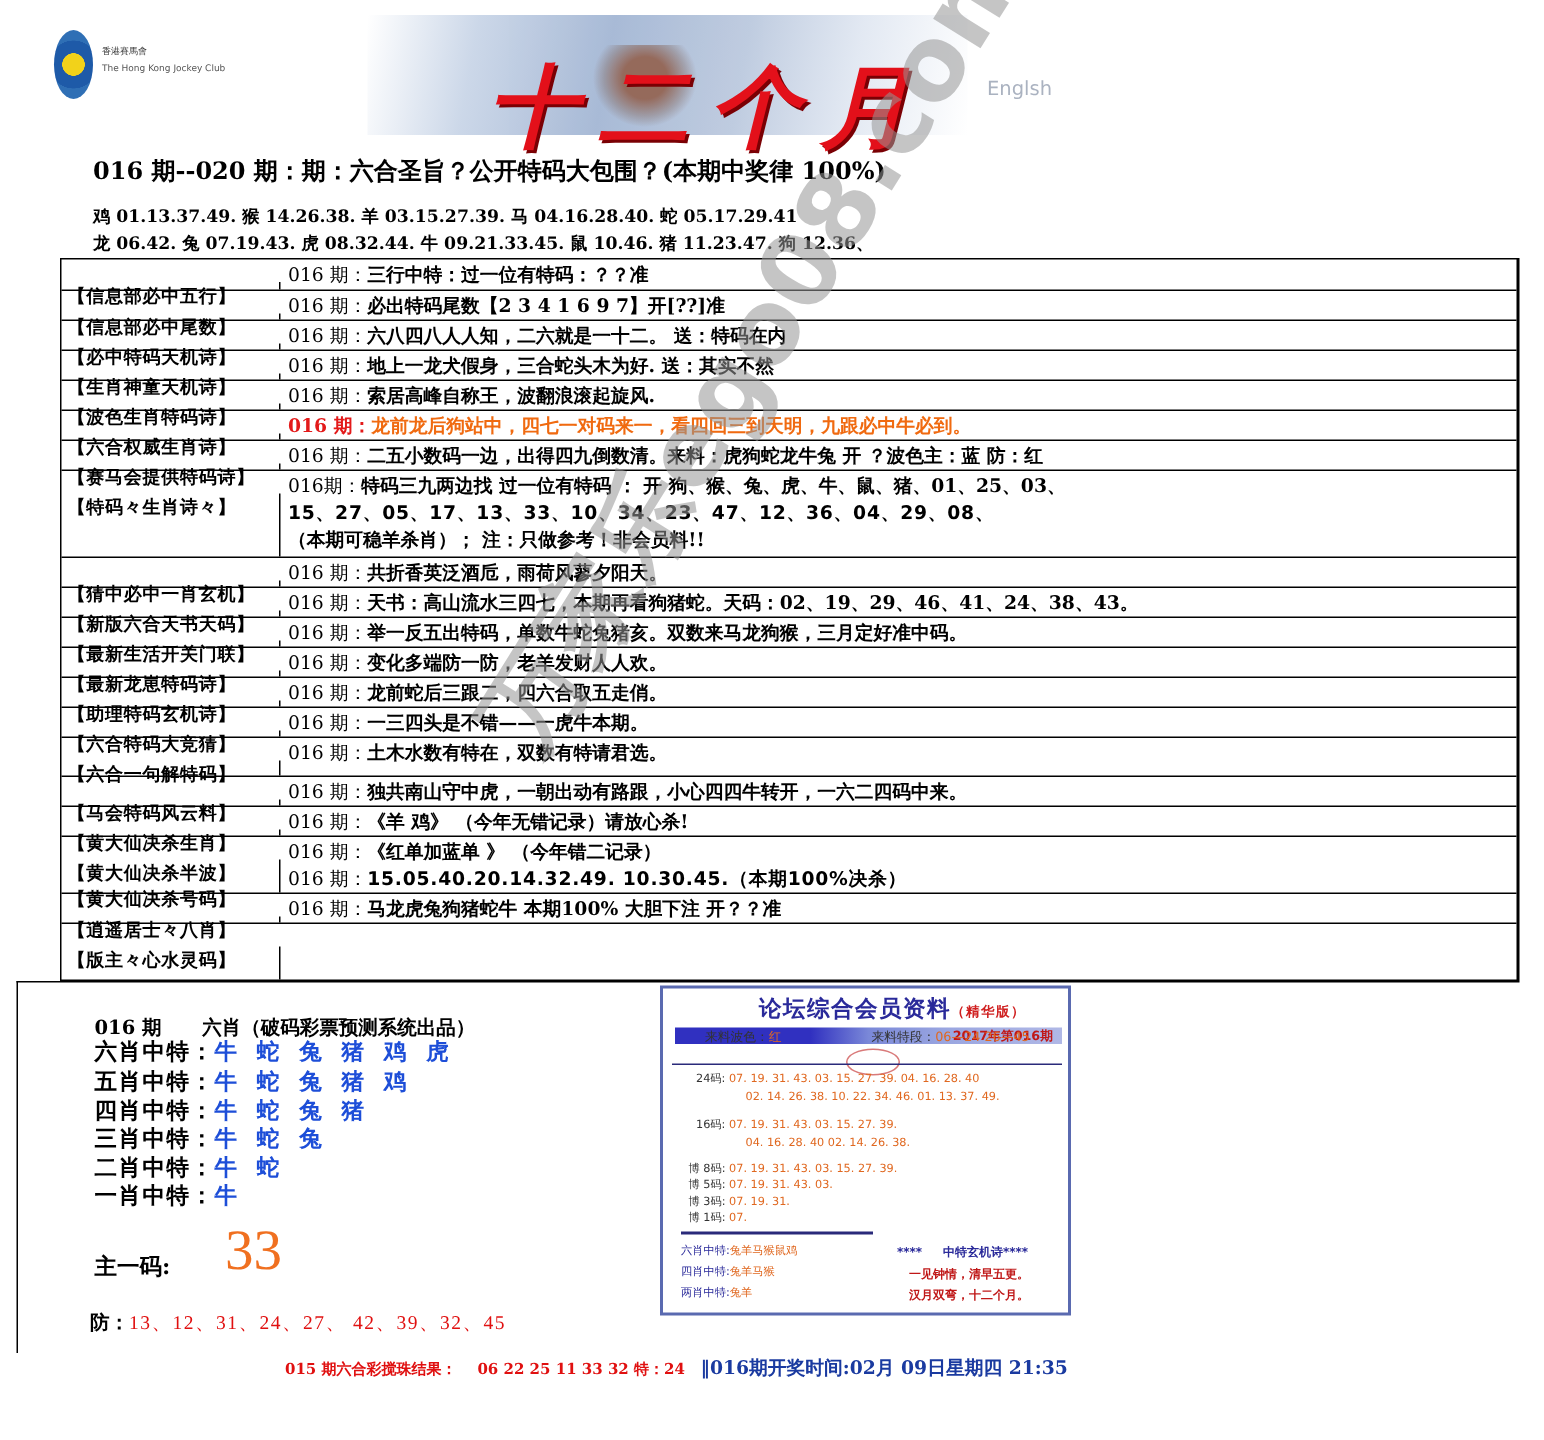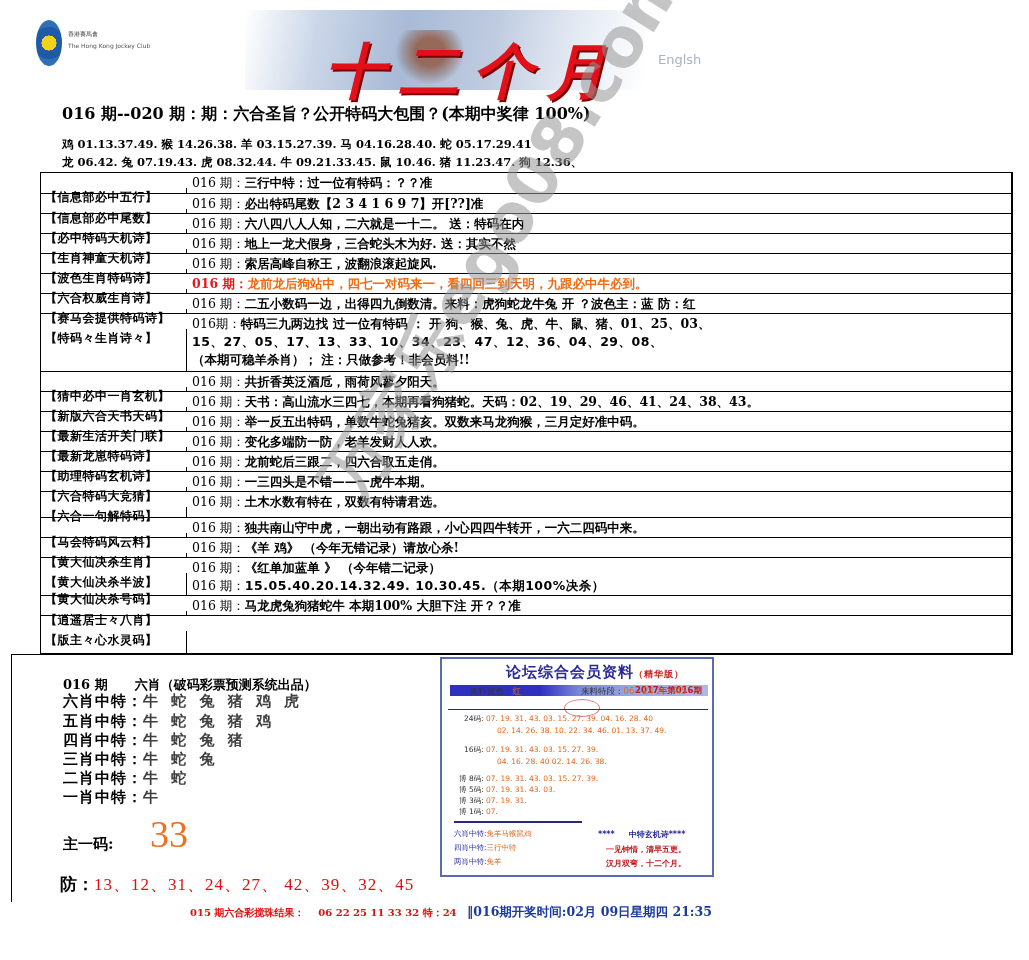--- a/index.html
+++ b/index.html
@@ -42,24 +42,24 @@
   
   .watermark { position: absolute; left: 300px; top: 470px; transform: rotate(-58deg); transform-origin: left top;
     font-size: 68px; font-weight: bold; color: rgba(150,150,150,.55); font-family: "DejaVu Sans", sans-serif;
     white-space: nowrap; pointer-events: none; }
 
   
   .bottom-box { position: absolute; left: 11px; top: 654px; width: 1002px; height: 248px;
     border-top: 1.5px solid #000; border-left: 1.5px solid #000; }
   .six-title { position: absolute; left: 63px; top: 676px; font-size: 13px; font-weight: bold; white-space: nowrap; }
   .zx-row { position: absolute; left: 63px; font-size: 15px; font-weight: bold; white-space: nowrap; letter-spacing: 1px; }
-  .zx-row .vals { color: #404040; letter-spacing: 4px; }
+  .zx-row .vals { color: #1d4ed8; letter-spacing: 4px; }
   .main-code-label { position: absolute; left: 63px; top: 835px; font-size: 15px; font-weight: bold; }
   .main-code { position: absolute; left: 150px; top: 812px; font-size: 38px; color: #f07020; font-family: "Liberation Serif", serif; }
-  .guard { position: absolute; left: 60px; top: 873px; font-size: 17px; font-weight: bold; white-space: nowrap; }
+  .guard { position: absolute; left: 60px; top: 873px; font-size: 13px; font-weight: bold; white-space: nowrap; }
   .guard .nums { color: #e01010; font-family: "Liberation Serif", serif; font-weight: normal; letter-spacing: 1px; }
   .footer-result { position: absolute; left: 190px; top: 906px; font-size: 10px; color: #e01010; font-weight: bold; white-space: nowrap; }
   .footer-draw { position: absolute; left: 467px; top: 904px; font-size: 12.5px; color: #1a3aa0; font-weight: bold; white-space: nowrap; }
 
   
   .card { position: absolute; left: 440px; top: 657px; width: 274px; height: 220px; border: 2px solid #5a6ab0; background: #fff;
     font-family: "DejaVu Sans", sans-serif; }
   .card-title { position: absolute; left: 64px; top: 4px; font-size: 15px; font-weight: bold; color: #2a2a9a; white-space: nowrap; letter-spacing: 1px; }
   .card-edition { font-size: 9px; color: #d02020; }
   .card-bar { position: absolute; left: 8px; top: 26px; width: 258px; height: 11px;
@@ -214,21 +214,21 @@
   <div class="card-line" style="left:55px;top:67px"><span class="o">02. 14. 26. 38. 10. 22. 34. 46. 01. 13. 37. 49.</span></div>
   <div class="card-line" style="left:22px;top:86px"><span>16码:</span> <span class="o">07. 19. 31. 43. 03. 15. 27. 39.</span></div>
   <div class="card-line" style="left:55px;top:98px"><span class="o">04. 16. 28. 40  02. 14. 26. 38.</span></div>
   <div class="card-line" style="left:17px;top:115px"><span>博 8码:</span> <span class="o">07. 19. 31. 43. 03. 15. 27. 39.</span></div>
   <div class="card-line" style="left:17px;top:126px"><span>博 5码:</span> <span class="o">07. 19. 31. 43. 03.</span></div>
   <div class="card-line" style="left:17px;top:137px"><span>博 3码:</span> <span class="o">07. 19. 31.</span></div>
   <div class="card-line" style="left:17px;top:148px"><span>博 1码:</span> <span class="o">07.</span></div>
   <div style="position:absolute;left:12px;top:162px;width:128px;height:1.5px;background:#2a2a7a"></div>
 
   <div class="card-line" style="left:12px;top:170px;color:#2a2a9a"><span>六肖中特:</span><span class="o">兔羊马猴鼠鸡</span></div>
-  <div class="card-line" style="left:12px;top:184px;color:#2a2a9a"><span>四肖中特:</span><span class="o">三行中特</span></div>
+  <div class="card-line" style="left:12px;top:184px;color:#2a2a9a"><span>四肖中特:</span><span class="o">兔羊马猴</span></div>
   <div class="card-line" style="left:12px;top:198px;color:#2a2a9a"><span>两肖中特:</span><span class="o">兔羊</span></div>
 
   <div class="card-verse blue" style="left:156px;top:170px;white-space:pre">****     中特玄机诗****</div>
   <div class="card-verse" style="left:164px;top:185px">一见钟情，清早五更。</div>
   <div class="card-verse" style="left:164px;top:199px">汉月双弯，十二个月。</div>
 </div>
 
 <div class="footer-result" style="white-space:pre">015 期六合彩搅珠结果：    06 22 25 11 33 32 特：24</div>
 <div class="footer-draw">‖016期开奖时间:02月 09日星期四 21:35</div>
 

